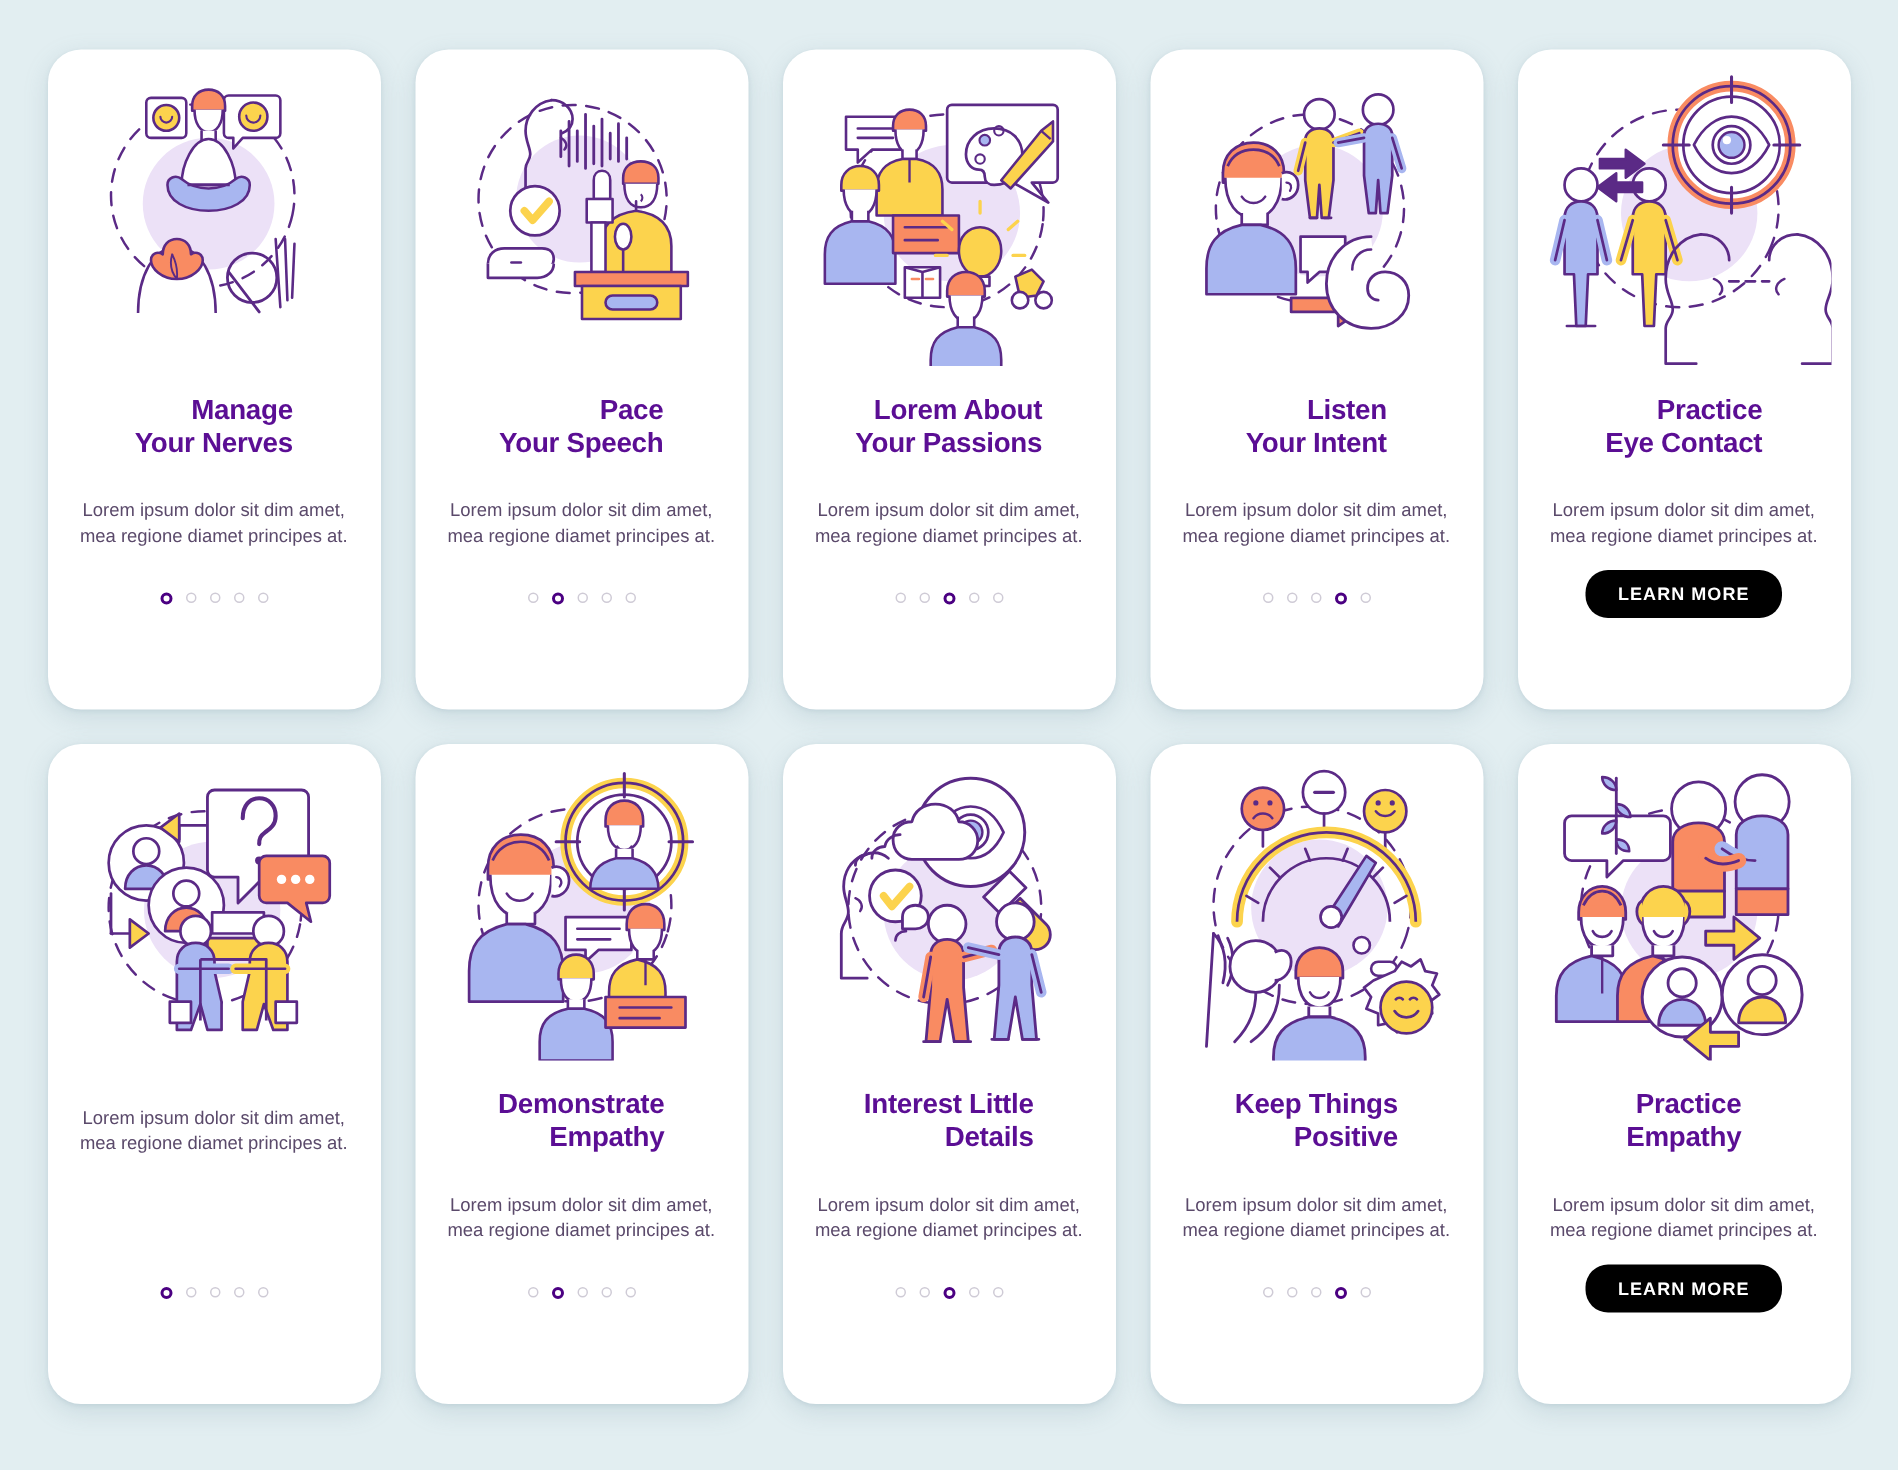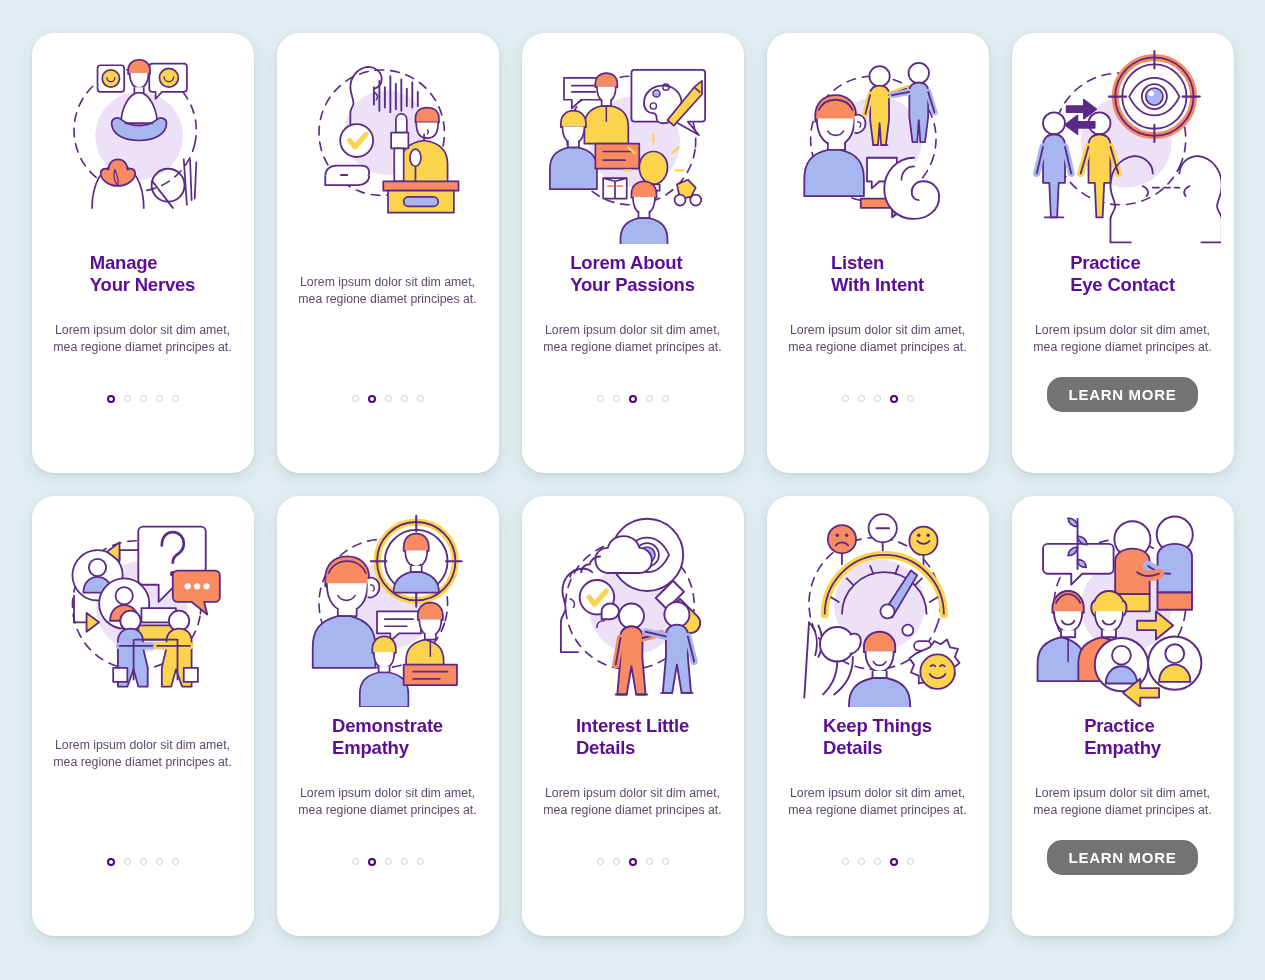--- a/index.html
+++ b/index.html
@@ -51,24 +51,24 @@
     padding-top: 10px;
   }
 
   .illus svg { display: block; }
 
   .card-title {
     color: #5b0e94;
     font-size: 18.5px;
     font-weight: bold;
     line-height: 1.18;
-    text-align: left;
+    text-align: right;
     letter-spacing: -0.2px;
     padding: 0 10px;
-    margin-top: 4px;
+    margin-top: 14px;
     white-space: pre-line;
   }
 
   .card-body {
     color: #5b4a6b;
     font-size: 12.3px;
     line-height: 1.42;
     text-align: center;
     padding: 0 20px;
     margin-top: 26px;
@@ -97,26 +97,26 @@
     border-color: #4b0082;
     border-width: 2.4px;
     width: 8px;
     height: 8px;
   }
 
   .learn-btn {
     position: absolute;
     bottom: 0;
     margin-bottom: 61px;
-    background: #737373;
+    background: #000000;
     color: #ffffff;
     border: none;
     border-radius: 15px;
     font-family: "Liberation Sans", sans-serif;
-    font-size: 15px;
+    font-size: 12px;
     font-weight: bold;
     letter-spacing: 0.7px;
     padding: 9px 22px;
     cursor: pointer;
   }
 </style>
 </head>
 <body>
 
 <div class="board">
@@ -179,20 +179,22 @@
   <path d="M120 92v16h14V92c0-5-3-8-7-8s-7 3-7 8z" fill="#fff" stroke="#5b2a86" stroke-width="2.2"></path>
   <path d="M114 108h22v20h-22z" fill="#fff" stroke="#5b2a86" stroke-width="2.2"></path>
   <rect x="118" y="128" width="12" height="42" fill="#fff" stroke="#5b2a86" stroke-width="2.2"></rect>
   <ellipse cx="145" cy="140" rx="7" ry="11" fill="#fff" stroke="#5b2a86" stroke-width="2.2"></ellipse>
   <path d="M145 151v19" stroke="#5b2a86" stroke-width="2.2"></path>
   <path d="M104 170h96v12h-96z" fill="#f98b62" stroke="#5b2a86" stroke-width="2.2"></path>
   <path d="M110 182h84v28h-84z" fill="#fcd34d" stroke="#5b2a86" stroke-width="2.2"></path>
   <rect x="130" y="190" width="44" height="12" rx="6" fill="#a8b6f0" stroke="#5b2a86" stroke-width="2.2"></rect>
 </svg>
       </div>
+      <div class="card-title">Pace
+Your Speech</div>
       <div class="card-body">Lorem ipsum dolor sit dim amet, mea regione diamet principes at.</div>
       <div class="dots">
         <span class="dot"></span>
         <span class="dot active"></span>
         <span class="dot"></span>
         <span class="dot"></span>
         <span class="dot"></span>
       </div>
     </div>
     <div class="card">
@@ -271,21 +273,21 @@
   <path d="M150 54c0-6 5-10 12-10s12 4 12 10v34l-4 32h-6l-2-28-2 28h-6l-4-32z" fill="#a8b6f0" stroke="#5b2a86" stroke-width="2.3" stroke-linejoin="round"></path>
   <path d="M150 56l-22 4M174 56l8 26" fill="none" stroke="#a8b6f0" stroke-width="8" stroke-linecap="round"></path>
   <path d="M150 56l-22 4M174 56l8 26" fill="none" stroke="#5b2a86" stroke-width="2.3" stroke-linecap="round"></path>
   <path d="M96 140h38v30h-22l-10 9v-9h-6z" fill="#fff" stroke="#5b2a86" stroke-width="2.3"></path>
   <path d="M88 192h40v-12l26 18-26 18v-12H88z" fill="#f98b62" stroke="#5b2a86" stroke-width="2.3" stroke-linejoin="round"></path>
   <path d="M156 140c-22 0-38 18-38 40s16 38 38 38c18 0 32-12 32-28 0-12-9-20-20-20-9 0-15 6-15 14 0 6 4 10 9 10" fill="#fff" stroke="#5b2a86" stroke-width="2.4" stroke-linecap="round"></path>
   <path d="M140 168c0-10 7-17 16-17" fill="none" stroke="#5b2a86" stroke-width="2.2" stroke-linecap="round"></path>
 </svg>
       </div>
       <div class="card-title">Listen
-With Intent</div>
+Your Intent</div>
       <div class="card-body">Lorem ipsum dolor sit dim amet, mea regione diamet principes at.</div>
       <div class="dots">
         <span class="dot"></span>
         <span class="dot"></span>
         <span class="dot"></span>
         <span class="dot active"></span>
         <span class="dot"></span>
       </div>
     </div>
     <div class="card">
@@ -509,21 +511,21 @@
   <path d="M103 213c-22 5-30 16-30 34v22h78v-22c0-18-8-29-30-34z" fill="#a8b6f0" stroke="#5b2a86" stroke-width="2.4"></path>
   <circle cx="148" cy="152" r="7" fill="#fff" stroke="#5b2a86" stroke-width="2.2"></circle>
   <rect x="156" y="166" width="22" height="12" rx="6" fill="#fff" stroke="#5b2a86" stroke-width="2.2"></rect>
   <path d="M176 174l6-8 8 4 8-6 4 10 10 2-4 10 6 8-8 6 2 10-10 2-2 10-10-4-8 8-6-8-10 2v-10l-10-4 4-10-6-8 8-6z" fill="#fff" stroke="#5b2a86" stroke-width="2.3" stroke-linejoin="round"></path>
   <circle cx="186" cy="205" r="22" fill="#fcd34d" stroke="#5b2a86" stroke-width="2.3"></circle>
   <path d="M176 208a12 12 0 0020 0" fill="none" stroke="#5b2a86" stroke-width="2.3" stroke-linecap="round"></path>
   <path d="M177 198a4 4 0 016 0M189 198a4 4 0 016 0" fill="none" stroke="#5b2a86" stroke-width="2.3" stroke-linecap="round"></path>
 </svg>
       </div>
       <div class="card-title">Keep Things
-Details</div>
+Positive</div>
       <div class="card-body">Lorem ipsum dolor sit dim amet, mea regione diamet principes at.</div>
       <div class="dots">
         <span class="dot"></span>
         <span class="dot"></span>
         <span class="dot"></span>
         <span class="dot active"></span>
         <span class="dot"></span>
       </div>
     </div>
     <div class="card">

